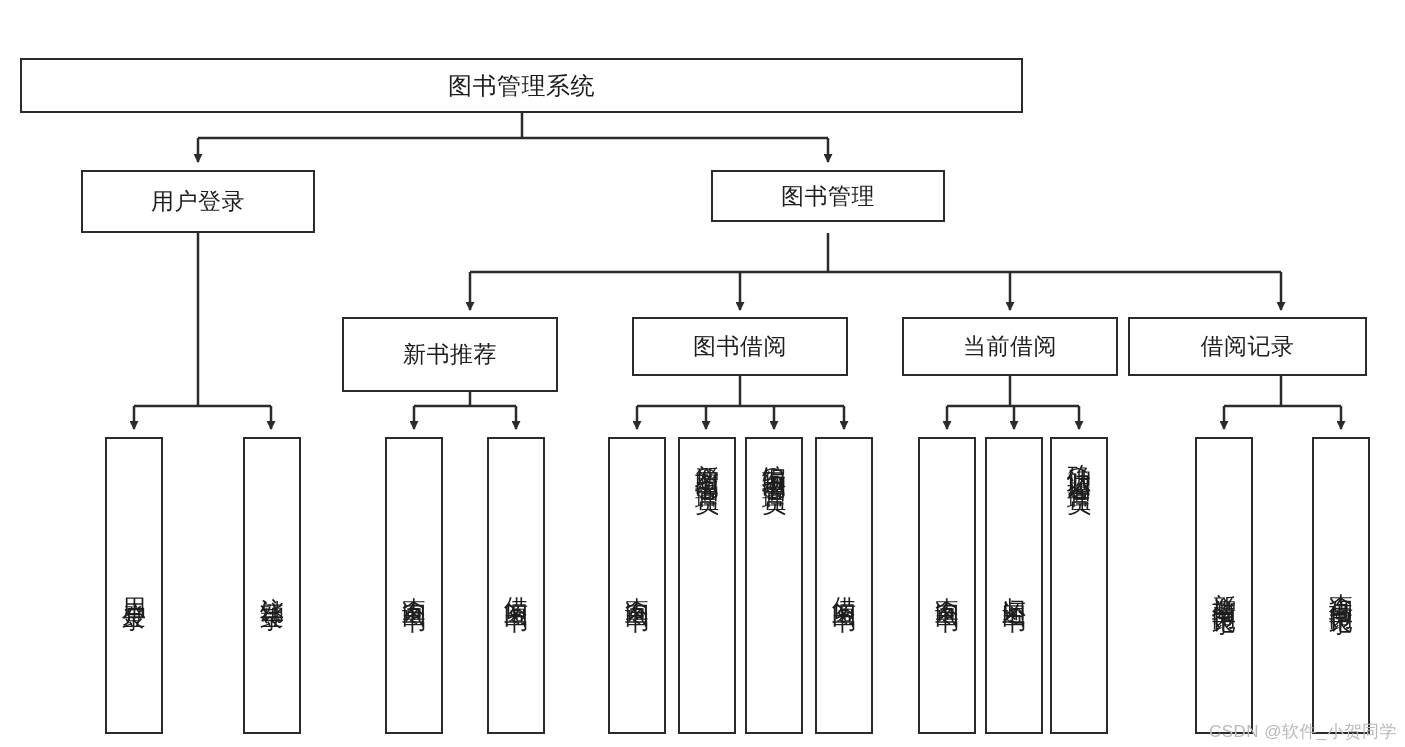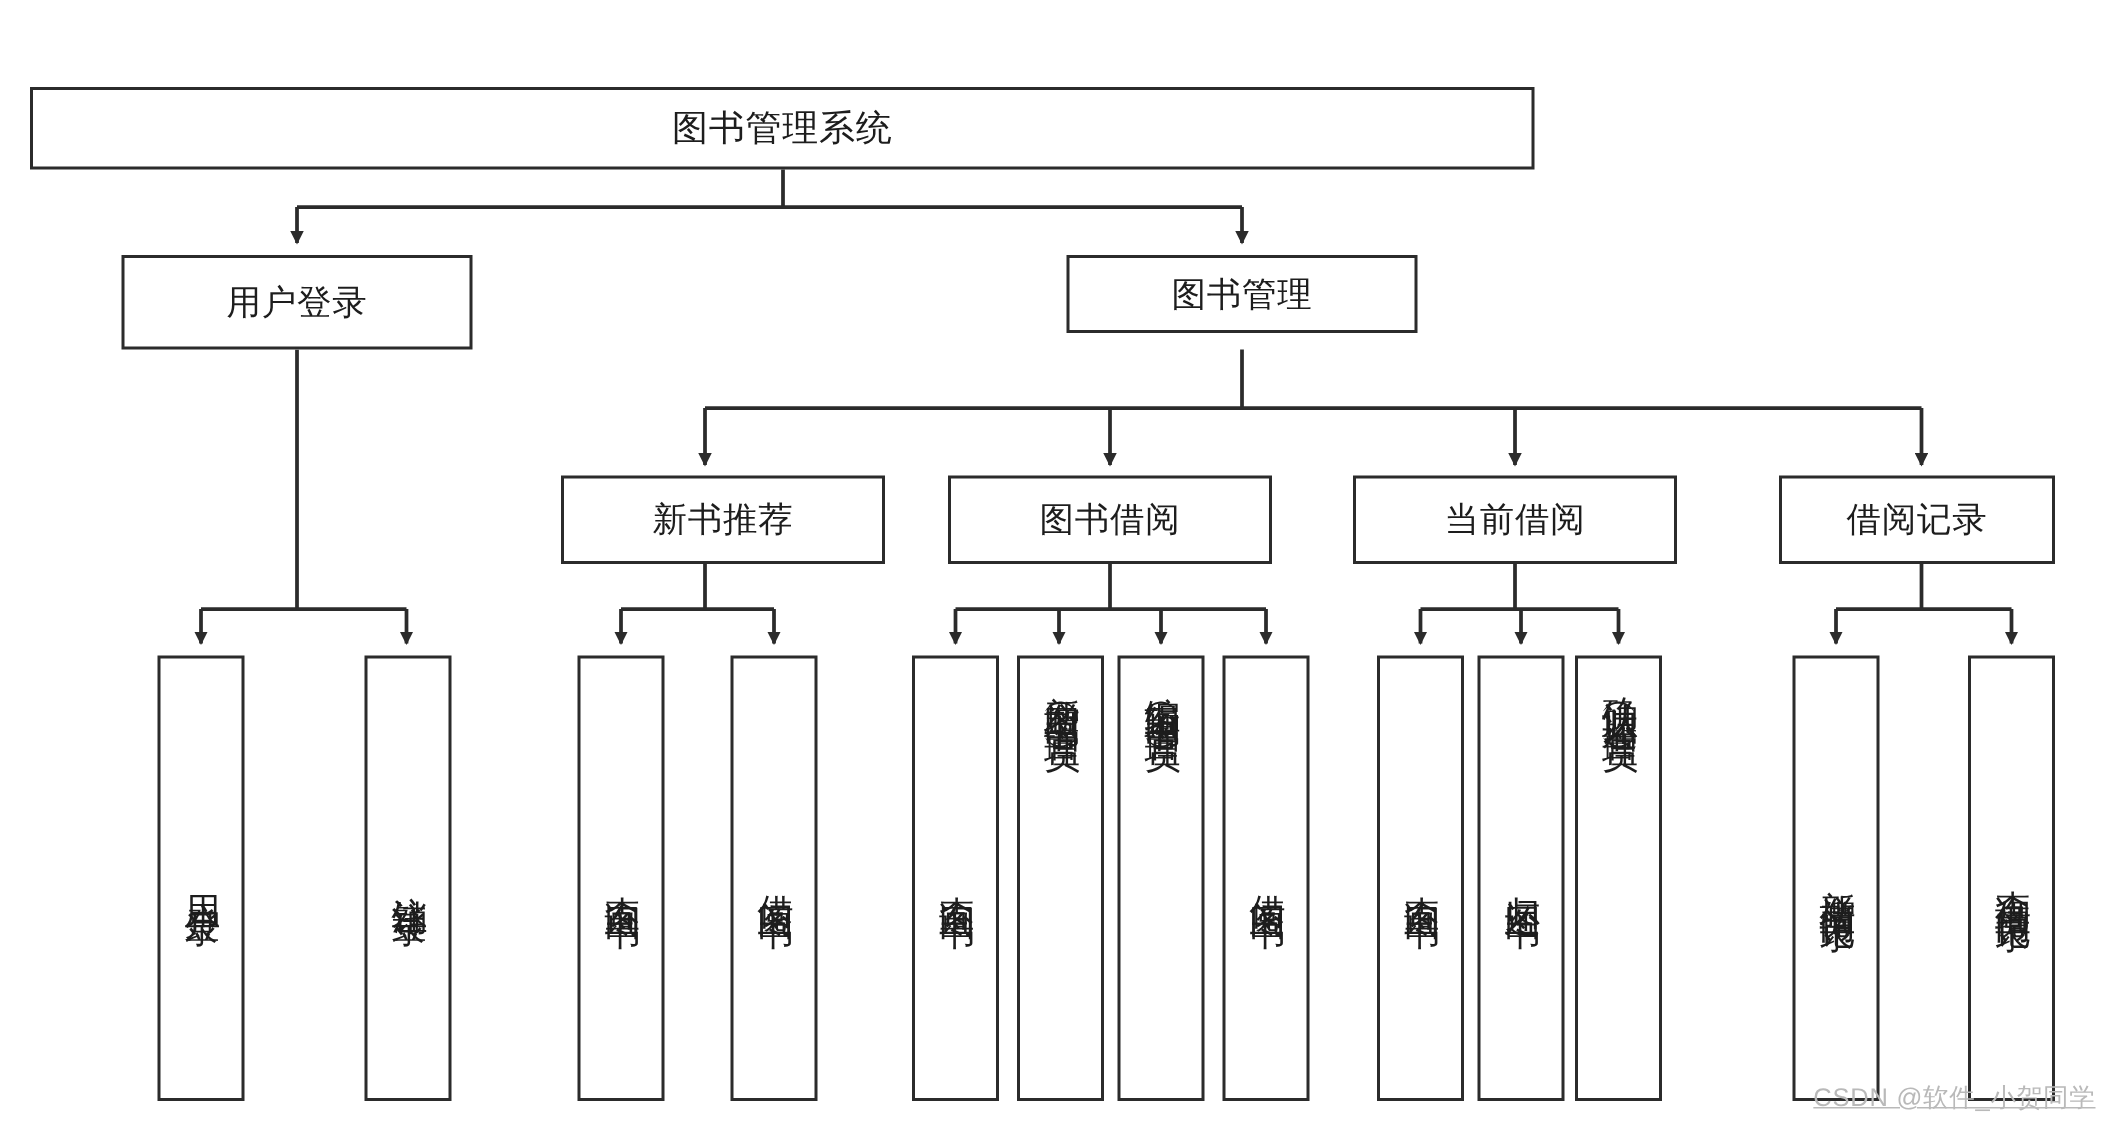--- a/index.html
+++ b/index.html
@@ -71,21 +71,20 @@
   }
   .watermark {
     position: absolute;
     right: 8px;
     bottom: 4px;
     font-size: 17px;
     color: #b9b9b9;
     letter-spacing: 0.5px;
     z-index: 5;
     white-space: nowrap;
-    text-decoration: underline;
   }
 </style>
 </head>
 <body>
 
 <div id="canvas">
 
   <svg id="edges" viewBox="0 0 1405 747">
     <defs>
       <marker id="arrow" markerWidth="9" markerHeight="9" refX="8" refY="4.5" orient="auto" markerUnits="userSpaceOnUse">
@@ -140,30 +139,30 @@
     <span class="label">图书管理系统</span>
   </div>
 
   <div class="node horiz" style="left:81px; top:170px; width:234px; height:63px;">
     <span class="label">用户登录</span>
   </div>
   <div class="node horiz" style="left:711px; top:170px; width:234px; height:52px;">
     <span class="label">图书管理</span>
   </div>
 
-  <div class="node horiz" style="left:374px; top:317px; width:216px; height:59px;">
+  <div class="node horiz" style="left:342px; top:317px; width:216px; height:75px;">
     <span class="label">新书推荐</span>
   </div>
   <div class="node horiz" style="left:632px; top:317px; width:216px; height:59px;">
     <span class="label">图书借阅</span>
   </div>
   <div class="node horiz" style="left:902px; top:317px; width:216px; height:59px;justify-content:center;">
     <span class="label">当前借阅</span>
   </div>
-  <div class="node horiz" style="left:1186px; top:317px; width:184px; height:59px;align-items:center;">
+  <div class="node horiz" style="left:1128px; top:317px; width:239px; height:59px;align-items:center;">
     <span class="label">借阅记录</span>
   </div>
 
   <div class="node vert mid" style="left:105px; top:437px; width:58px; height:297px;">
     <span class="label">用户登录</span>
   </div>
   <div class="node vert mid" style="left:243px; top:437px; width:58px; height:297px;">
     <span class="label">注销登录</span>
   </div>
 

